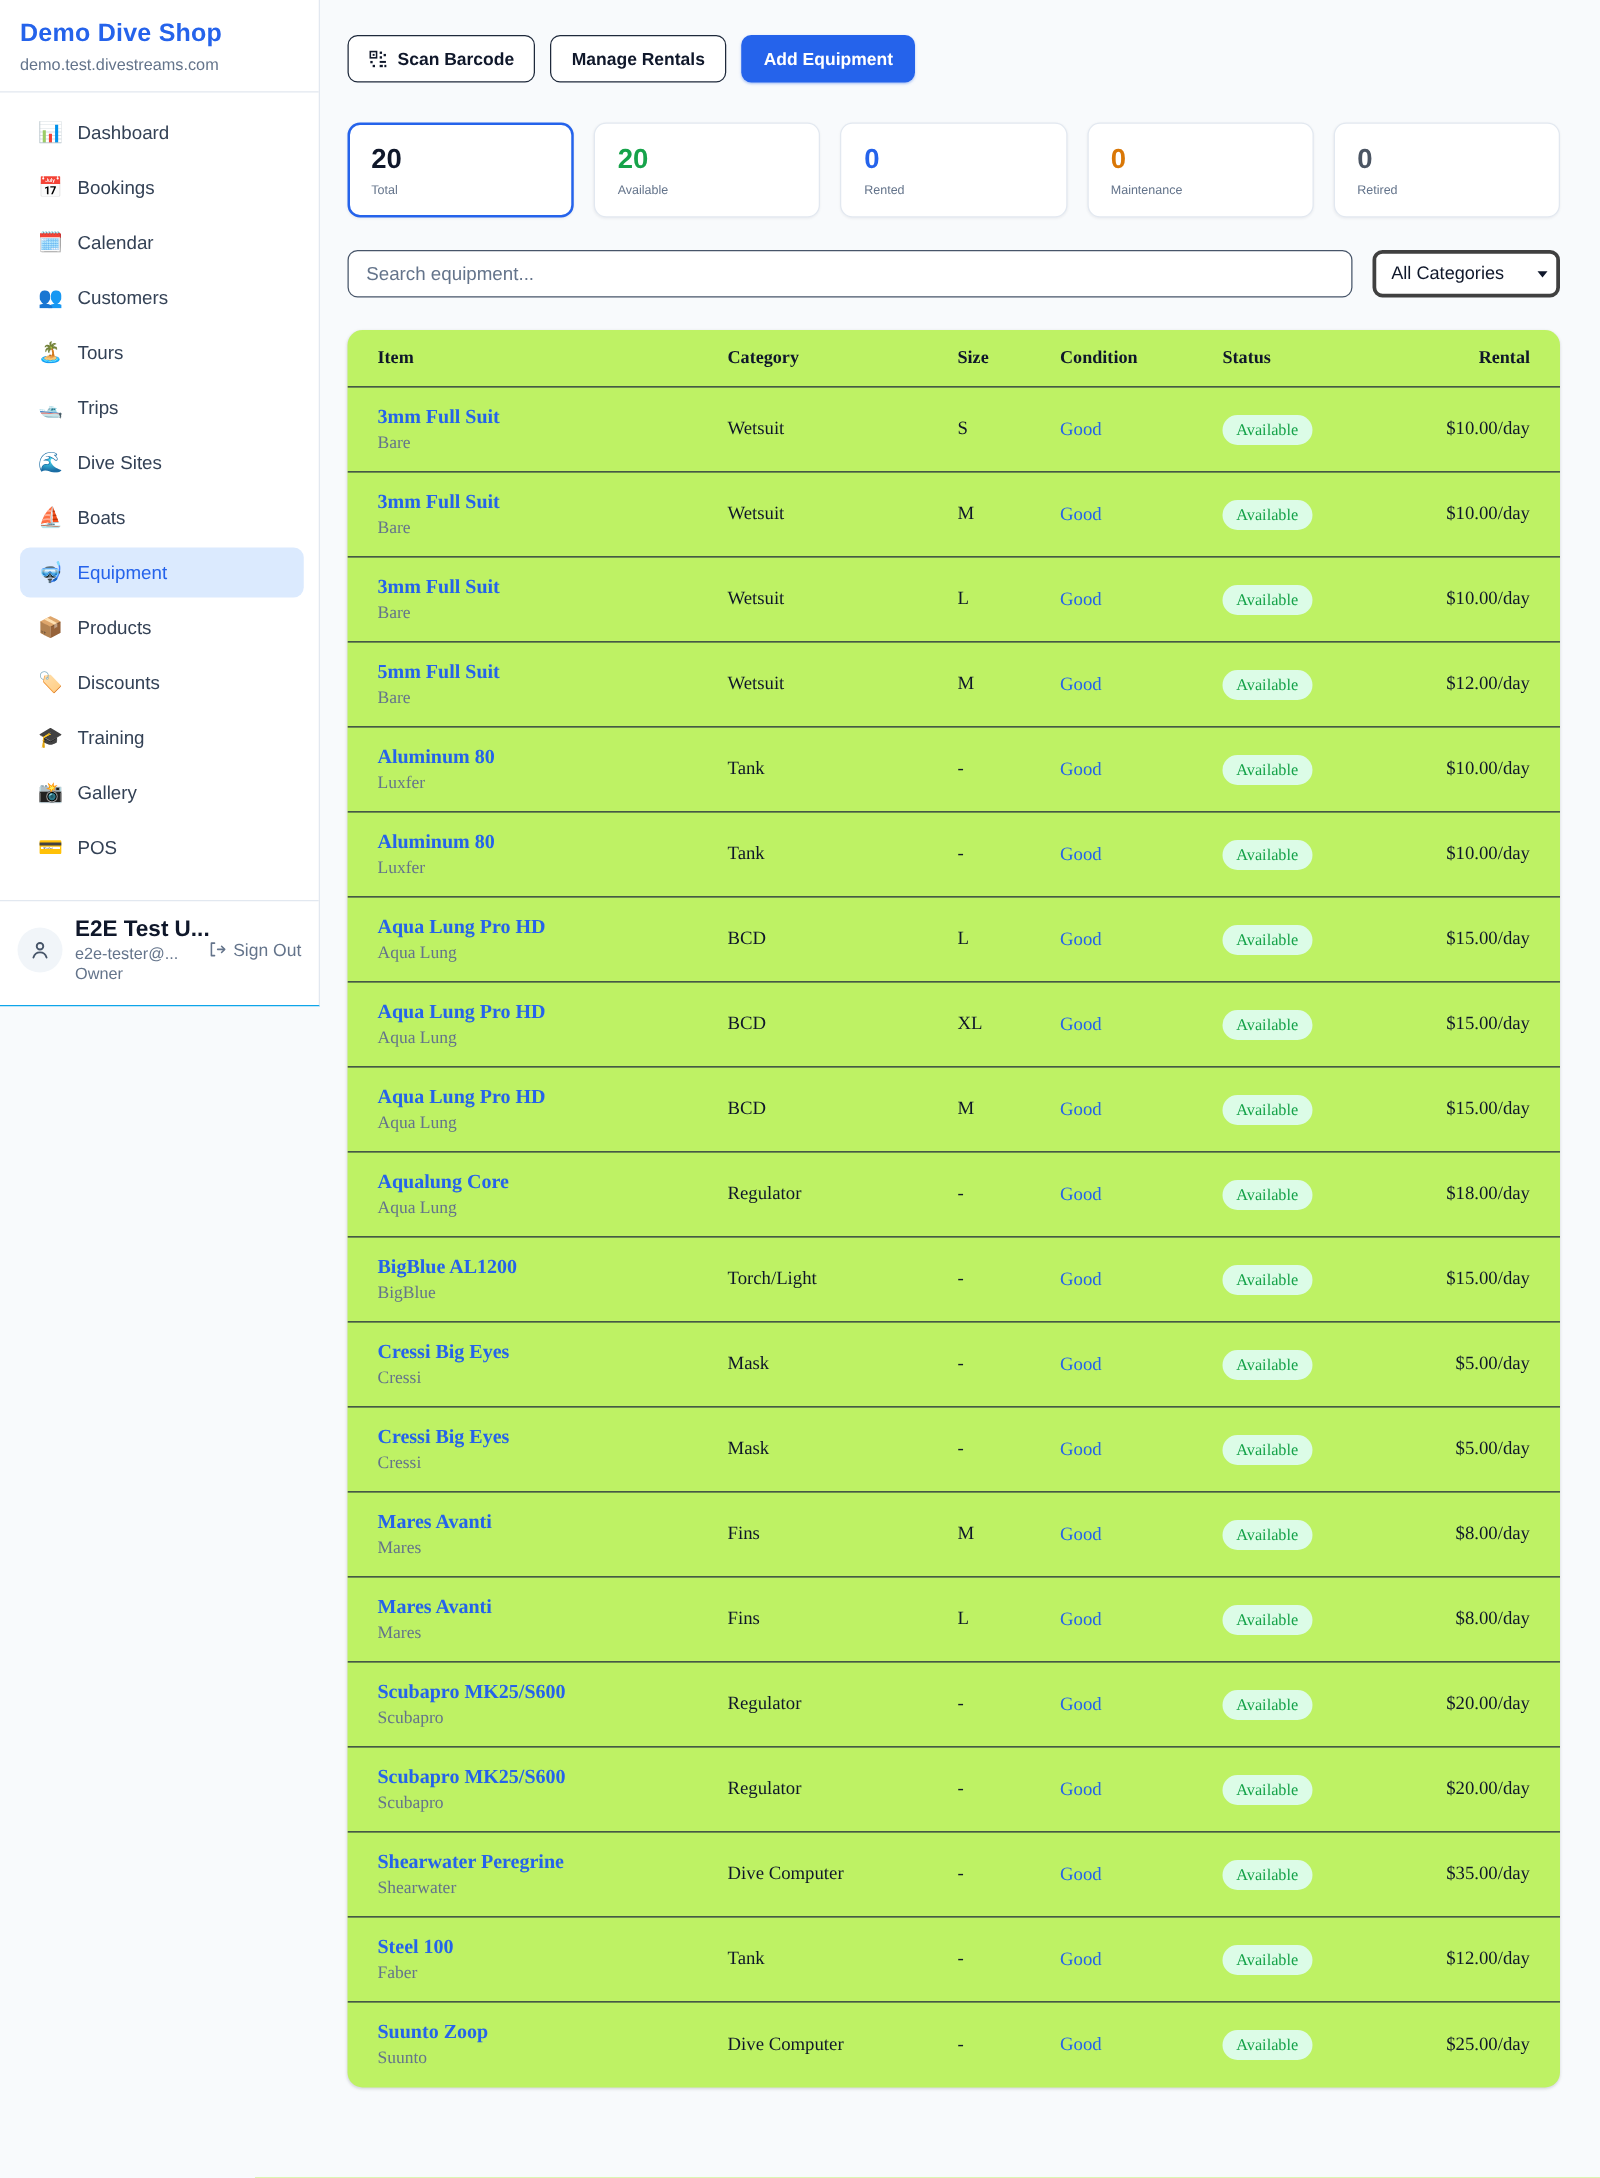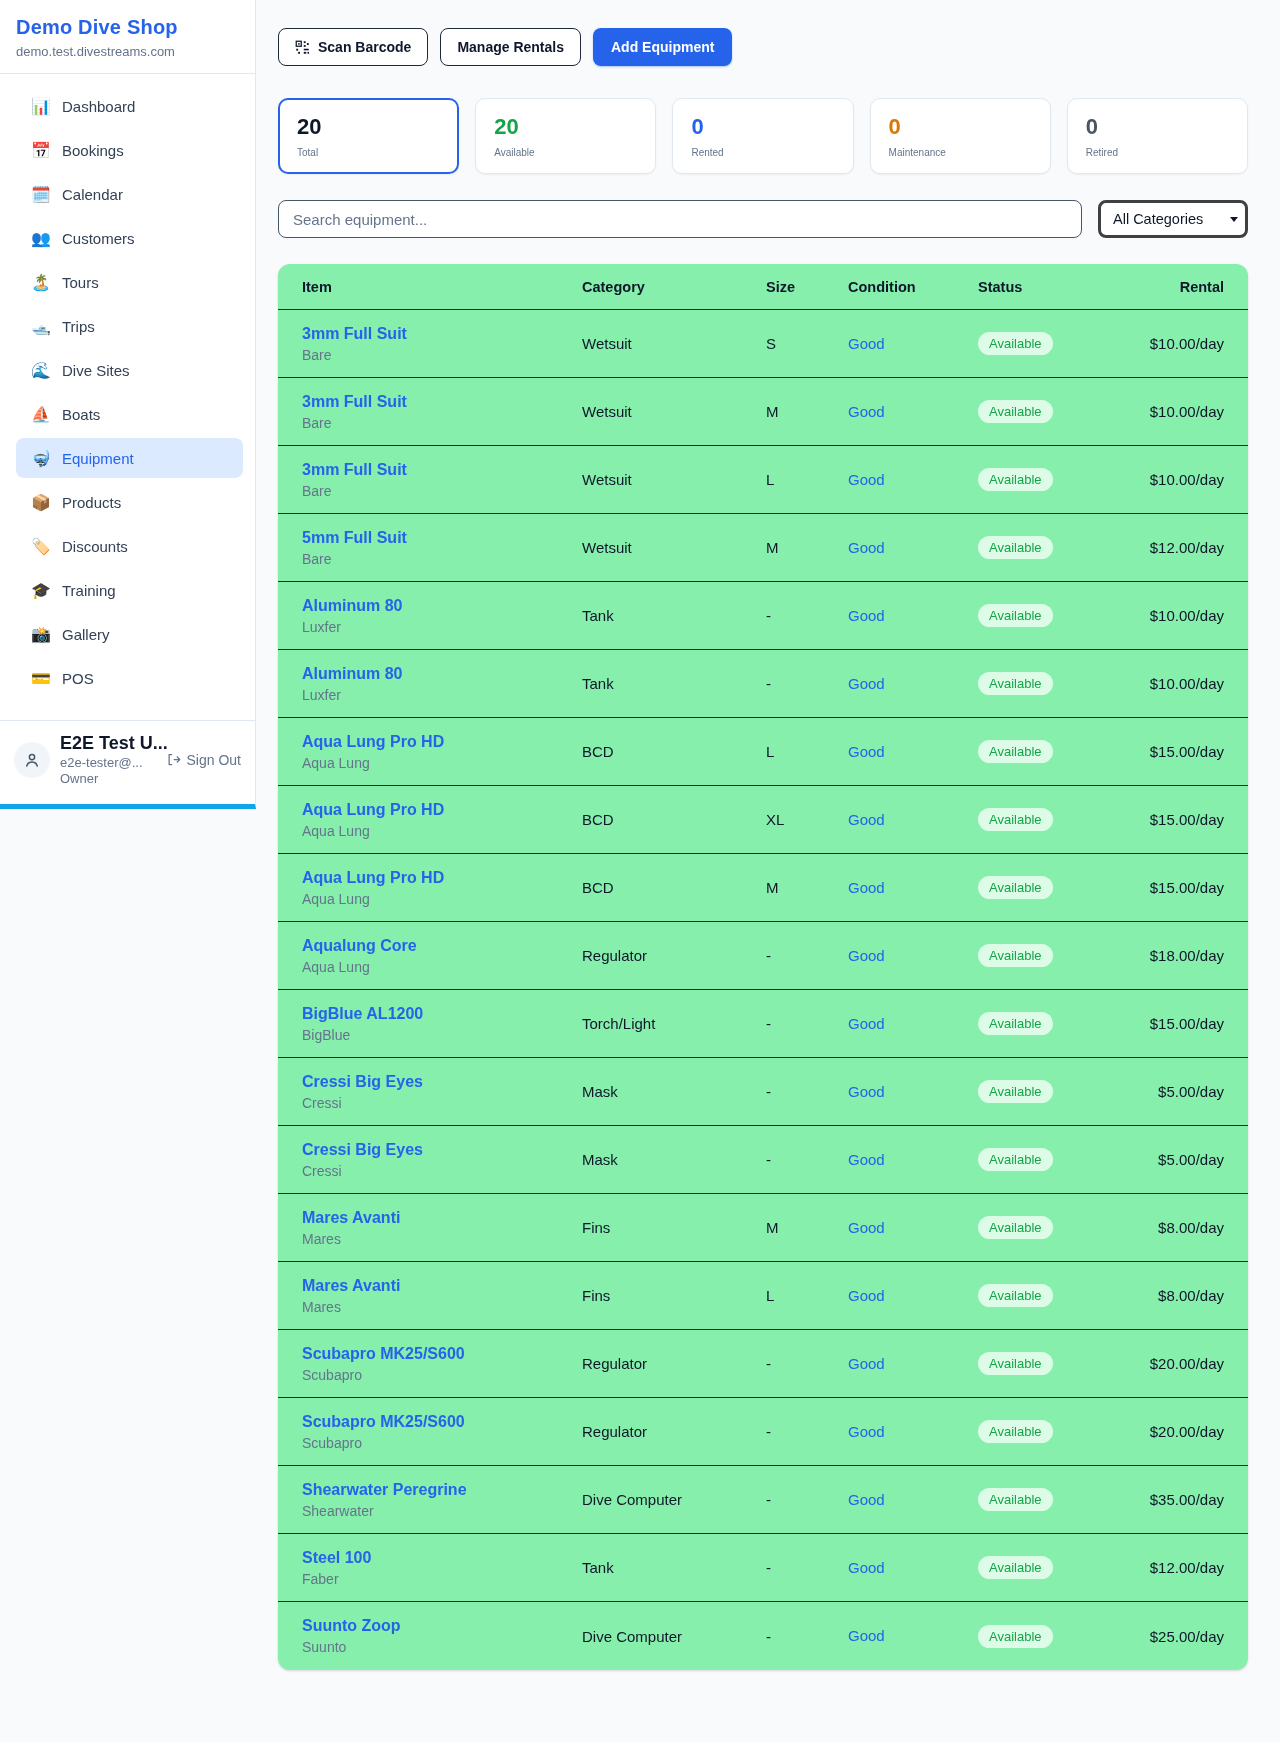--- a/index.html
+++ b/index.html
@@ -10,21 +10,21 @@
     color:#0f172a;
     min-height:1742px;
     position:relative;
   }
 
   
   .sidebar {
     position:absolute; left:0; top:0; width:256px;
     background:#ffffff;
     border-right:1px solid #e2e8f0;
-    border-bottom:5px solid #0ea5e9;
+    border-bottom:1px solid #0ea5e9;
     padding-bottom:10px;
   }
   .brand { padding:16px 16px 14px 16px; border-bottom:1px solid #e2e8f0; }
   .brand-name { color:#2563eb; font-size:20px; font-weight:700; letter-spacing:.2px; cursor:pointer; }
   .brand-domain { color:#64748b; font-size:13px; margin-top:5px; }
   .nav { padding:12px 12px 8px 16px; }
   .nav-item {
     display:flex; align-items:center; gap:10px;
     height:40px; margin-bottom:4px;
     padding:0 10px 0 14px;
@@ -90,23 +90,24 @@
     padding:0 26px 0 12px; appearance:none; -webkit-appearance:none; cursor:pointer;
   }
   .select-wrap::after {
     content:""; position:absolute; right:10px; top:17px;
     border-left:4.5px solid transparent; border-right:4.5px solid transparent;
     border-top:5.5px solid #0f172a; pointer-events:none;
   }
 
   
   .table-card {
-    margin-top:26px; background:#86efac; border-radius:12px;
+    margin-top:26px; background:#bef264; border-radius:12px;
     box-shadow:0 1px 3px rgba(15,23,42,.1), 0 1px 2px rgba(15,23,42,.06);
     overflow:hidden;
+    font-family:Liberation Serif, serif;
   }
   .tgrid { display:grid; grid-template-columns:280px 184px 82px 130px 150px 1fr; align-items:center; padding:0 24px; }
   .thead { height:46px; border-bottom:1.5px solid #1e293b; }
   .th { font-size:14.5px; font-weight:700; color:#0f172a; }
   .th-rental, .cell-rental { text-align:right; }
   .trow { height:68px; border-bottom:1px solid #1e293b; }
   .trow:last-child { border-bottom:none; }
   .item-name { color:#2563eb; font-size:16px; font-weight:600; cursor:pointer; text-decoration:none; display:inline-block; }
   .item-brand { color:#64748b; font-size:14px; margin-top:4px; }
   .cell { font-size:15px; color:#0f172a; }

